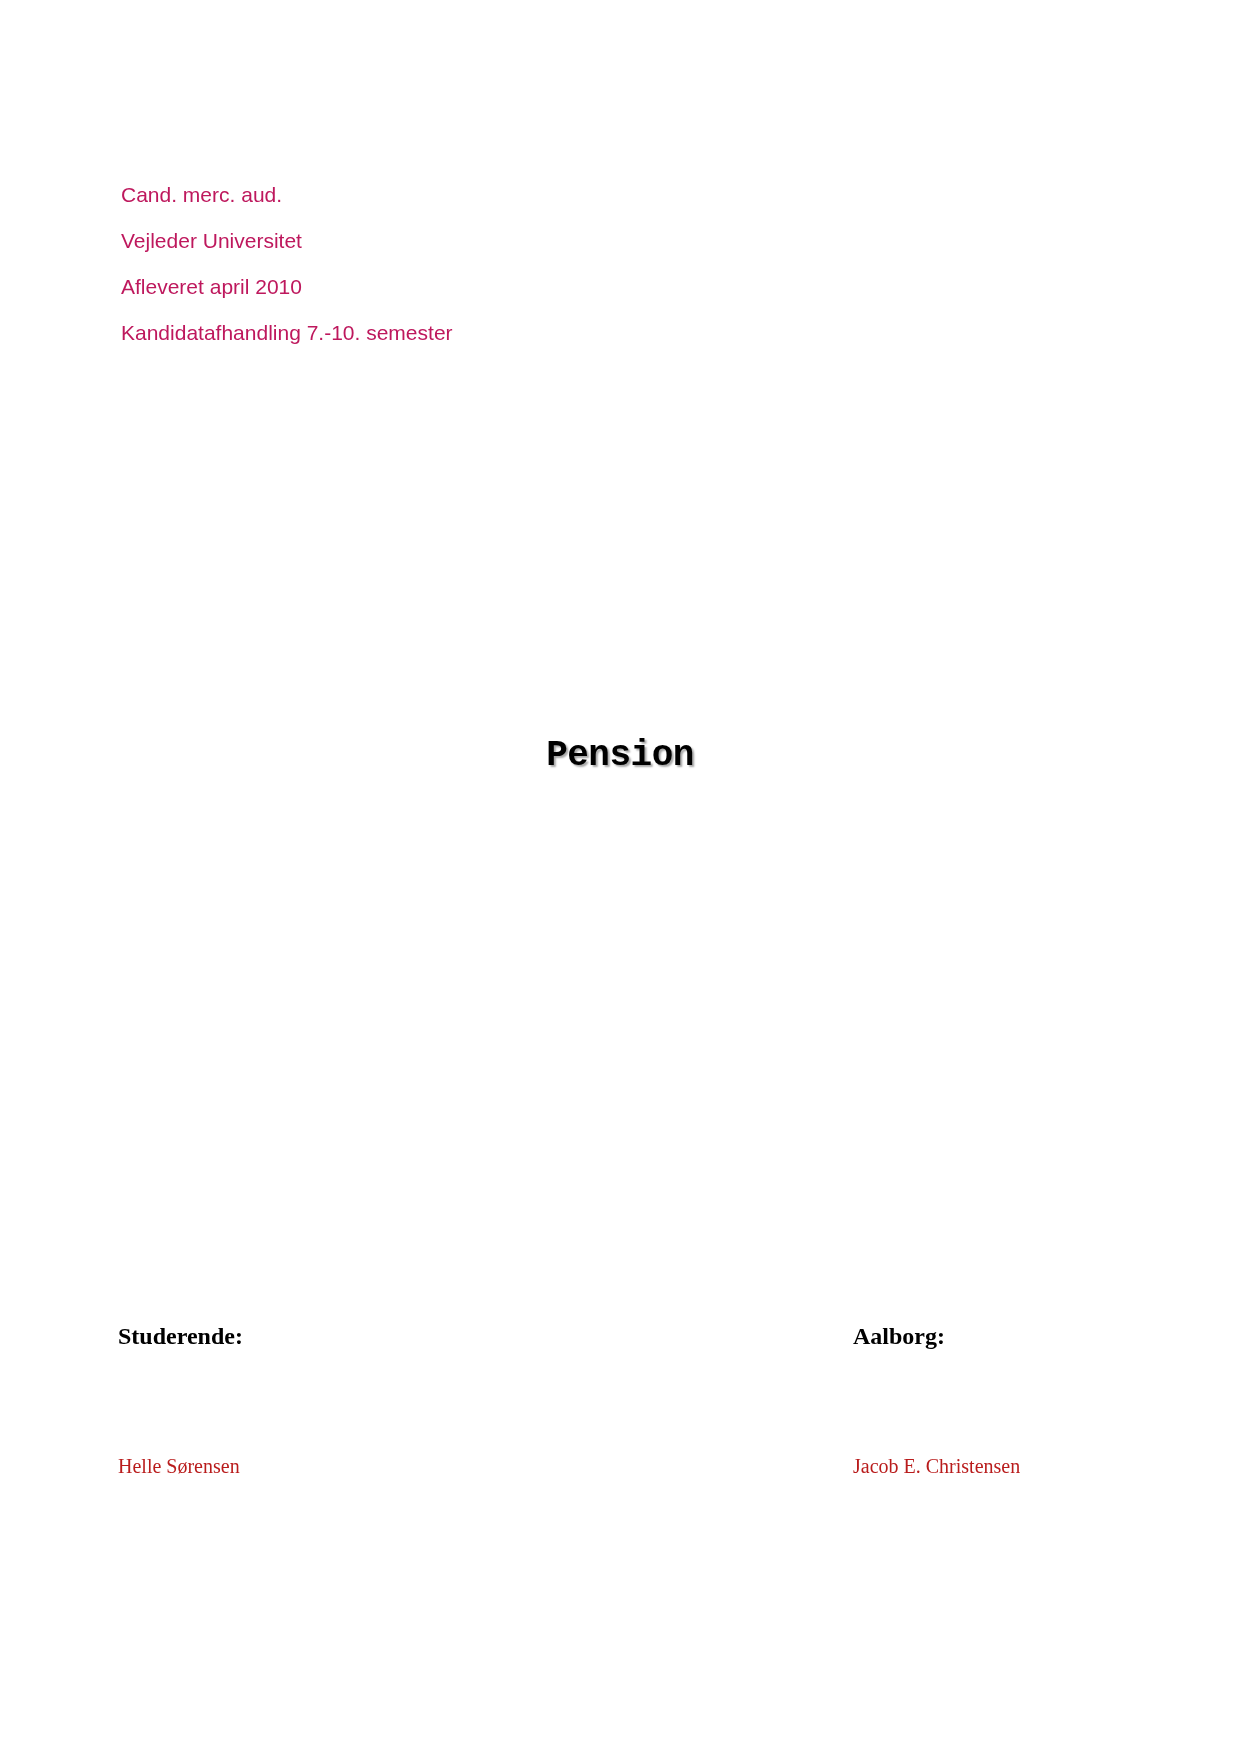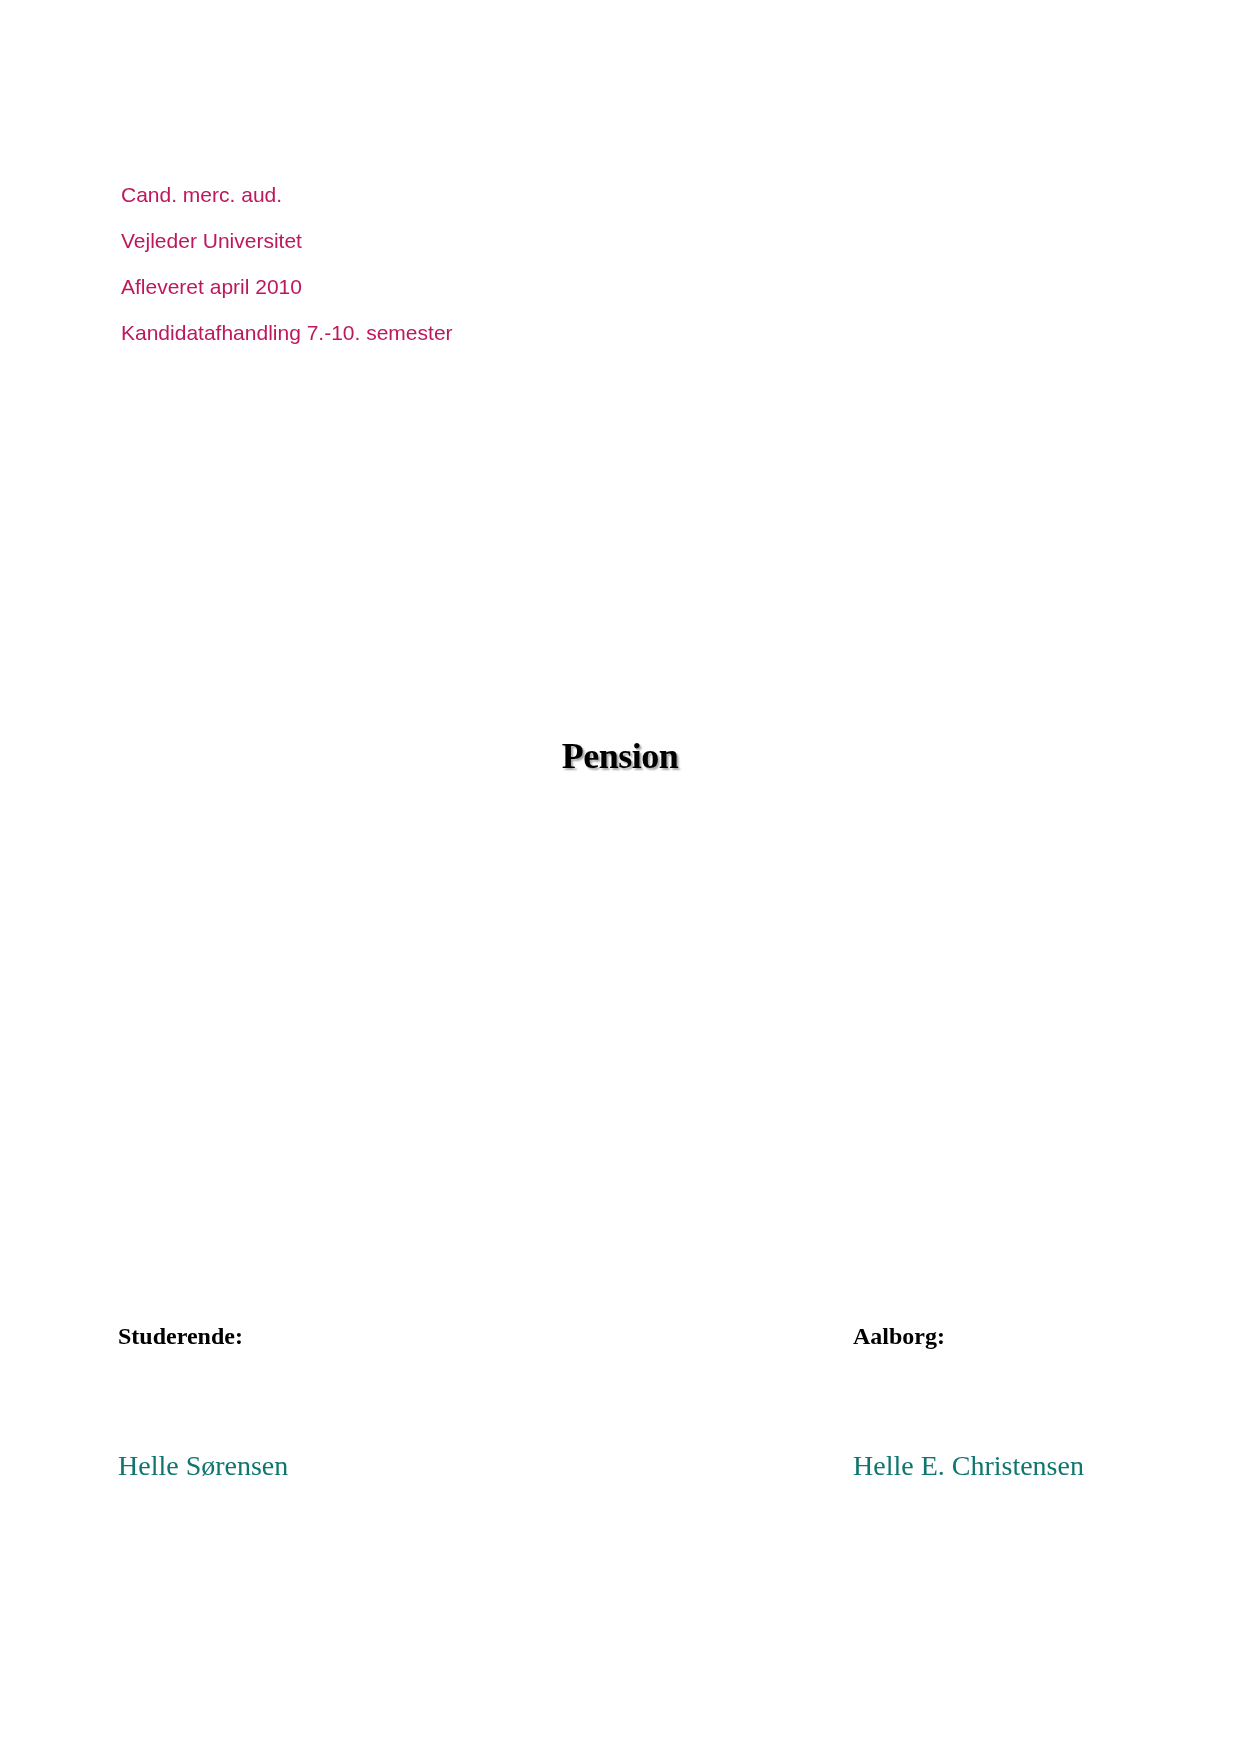--- a/index.html
+++ b/index.html
@@ -28,21 +28,21 @@
       font-size: 21px;
       line-height: 26px;
       color: #be185d;
       white-space: nowrap;
     }
     .title {
       position: absolute;
       left: 0;
       width: 1240px;
       text-align: center;
-      font-family: Liberation Serif, serif;
+      font-family: Liberation Mono, monospace;
       font-weight: bold;
       font-size: 36px;
       line-height: 44px;
       top: 734px;
       color: #000;
       text-shadow: 2px 2px 2px rgba(0,0,0,0.35);
       letter-spacing: -0.5px;
     }
     .subtitle {
       position: absolute;
@@ -61,23 +61,23 @@
       font-family: "Liberation Serif", "DejaVu Serif", serif;
       font-weight: bold;
       font-size: 24px;
       line-height: 28px;
       color: #000;
       white-space: nowrap;
     }
     .sig-name {
       position: absolute;
       font-family: "Liberation Serif", "DejaVu Serif", serif;
-      font-size: 28px;
+      font-size: 20px;
       line-height: 28px;
-      color: #0f766e;
+      color: #b91c1c;
       white-space: nowrap;
     }
     .col-left { left: 118px; }
     .col-right { left: 853px; }
   </style>
 </head>
 <body>
 
 <div class="page">
 
@@ -85,15 +85,15 @@
   <div class="meta-line" style="top:228px;">Vejleder Universitet</div>
   <div class="meta-line" style="top:274px;">Afleveret april 2010</div>
   <div class="meta-line" style="top:320px;">Kandidatafhandling 7.-10. semester</div>
 
   <div class="title">Pension</div>
 
   <div class="sig-label col-left" style="top:1322px;">Studerende:</div>
   <div class="sig-label col-right" style="top:1322px;">Aalborg:</div>
 
   <div class="sig-name col-left" style="top:1452px;">Helle Sørensen</div>
-  <div class="sig-name col-right" style="top:1452px;">Helle E. Christensen</div>
+  <div class="sig-name col-right" style="top:1452px;">Jacob E. Christensen</div>
 
 </div>
 
 </body></html>

